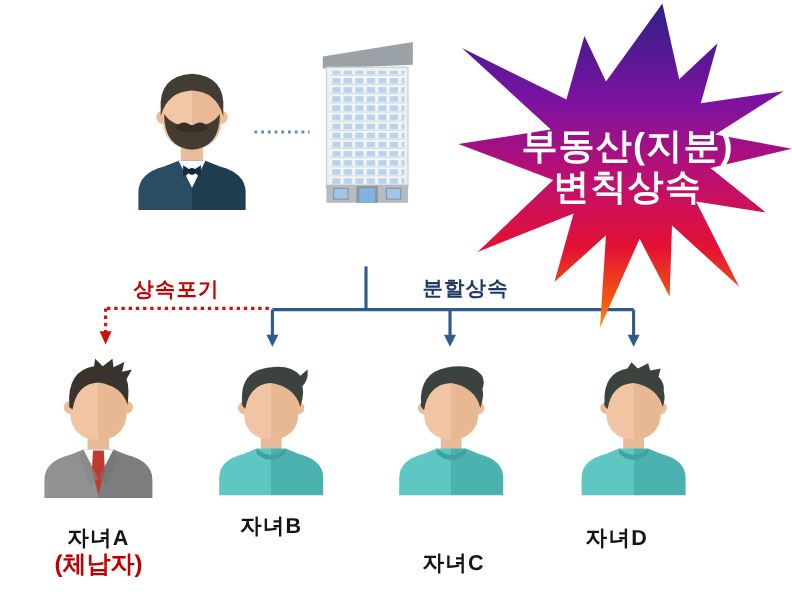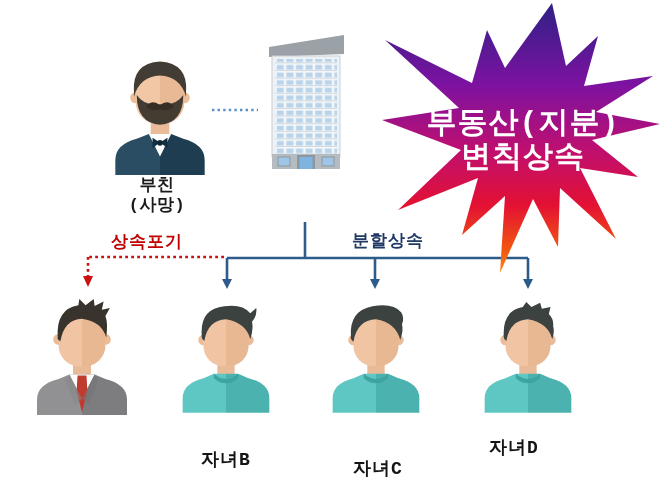--- a/index.html
+++ b/index.html
@@ -1,18 +1,18 @@
 <!DOCTYPE html>
 <html><head>
 <meta charset="utf-8">
 <style>
   html,body{margin:0;padding:0;background:#ffffff;}
   .canvas{
     position:relative;width:660px;height:496px;background:#ffffff;overflow:hidden;
-    font-family:Liberation Mono, monospace;
+    font-family:Liberation Sans, sans-serif;
   }
   .abs{position:absolute;}
   .lbl{
     position:absolute;width:160px;text-align:center;
     font-weight:bold;font-size:17px;line-height:20px;color:#1a1a1a;
     letter-spacing:0.5px;white-space:nowrap;
   }
   .lbl .sub{display:block;}
   .edge-label{
     position:absolute;width:160px;text-align:center;
@@ -113,24 +113,20 @@
     </defs>
     <polygon fill="url(#gBurst)" points="
       552,3 566,66 598,36 584,86 653,76 596,112 660,124 592,140
       638,177 580,168 616,239 560,188 558,247 533,199 500,273 505,196
       462,235 478,178 398,210 461,150 382,120 459,108 385,40 472,83
       487,30 505,68"></polygon>
     <text x="523" y="132" text-anchor="middle" fill="#ffffff" font-size="30" font-weight="bold" letter-spacing="1">부동산(지분)</text>
     <text x="523" y="166" text-anchor="middle" fill="#ffffff" font-size="30" font-weight="bold" letter-spacing="1">변칙상속</text>
   </svg>
 
-  <div class="lbl" style="left:77px;top:176px;">
-    <span class="sub">부친</span>
-    <span class="sub">(사망)</span>
-  </div>
 
   <div class="edge-label split" style="left:308px;top:229px;">분할상속</div>
   <div class="edge-label renounce" style="left:67px;top:230px;">상속포기</div>
 
   <svg class="abs" style="left:28px;top:298px;" width="108" height="117" viewBox="0 0 120 130">
     <defs>
       <linearGradient id="gAsuit" x1="0" y1="0" x2="1" y2="0">
         <stop offset="0.5" stop-color="#919193"></stop>
           <stop offset="0.5" stop-color="#7d7d7f"></stop>
       </linearGradient>
@@ -208,21 +204,25 @@
     <rect x="50" y="66" width="20" height="24" fill="#e8ba97"></rect>
     <circle cx="34" cy="46" r="6" fill="#ecbc99"></circle>
     <circle cx="86" cy="46" r="6" fill="#ecbc99"></circle>
     <rect x="34" y="12" width="52" height="64" rx="23" fill="url(#gDskin)"></rect>
     <path d="M32,40 Q31,12 54,8 L58,2 L64,8 L74,3 L76,10 L86,8 L84,16 Q90,22 89,30
              Q91,36 88,45 Q83,26 60,22 Q39,23 35,47 Q31,44 32,40 Z" fill="#3c4240"></path>
     <path d="M10,130 L10,113 Q10,96 34,90 L46,85 L74,85 L86,90 Q110,96 110,113 L110,130 Z" fill="url(#gDtee)"></path>
     <path d="M46,85 Q60,97 74,85 L74,90 Q60,102 46,90 Z" fill="#3fa3a0"></path>
   </svg>
 
-  <div class="child-label" style="left:146px;top:449px;">
+  <div class="child-label" style="left:2px;top:437px;">
+    <span>자녀A</span>
+    <span class="child-note">(체납자)</span>
+  </div>
+  <div class="child-label" style="left:146px;top:427px;">
     <span>자녀B</span>
   </div>
   <div class="child-label" style="left:298px;top:437px;margin-top:21px;">
     <span>자녀C</span>
   </div>
   <div class="child-label" style="left:434px;top:437px;">
     <span>자녀D</span>
   </div>
 
 </div>

